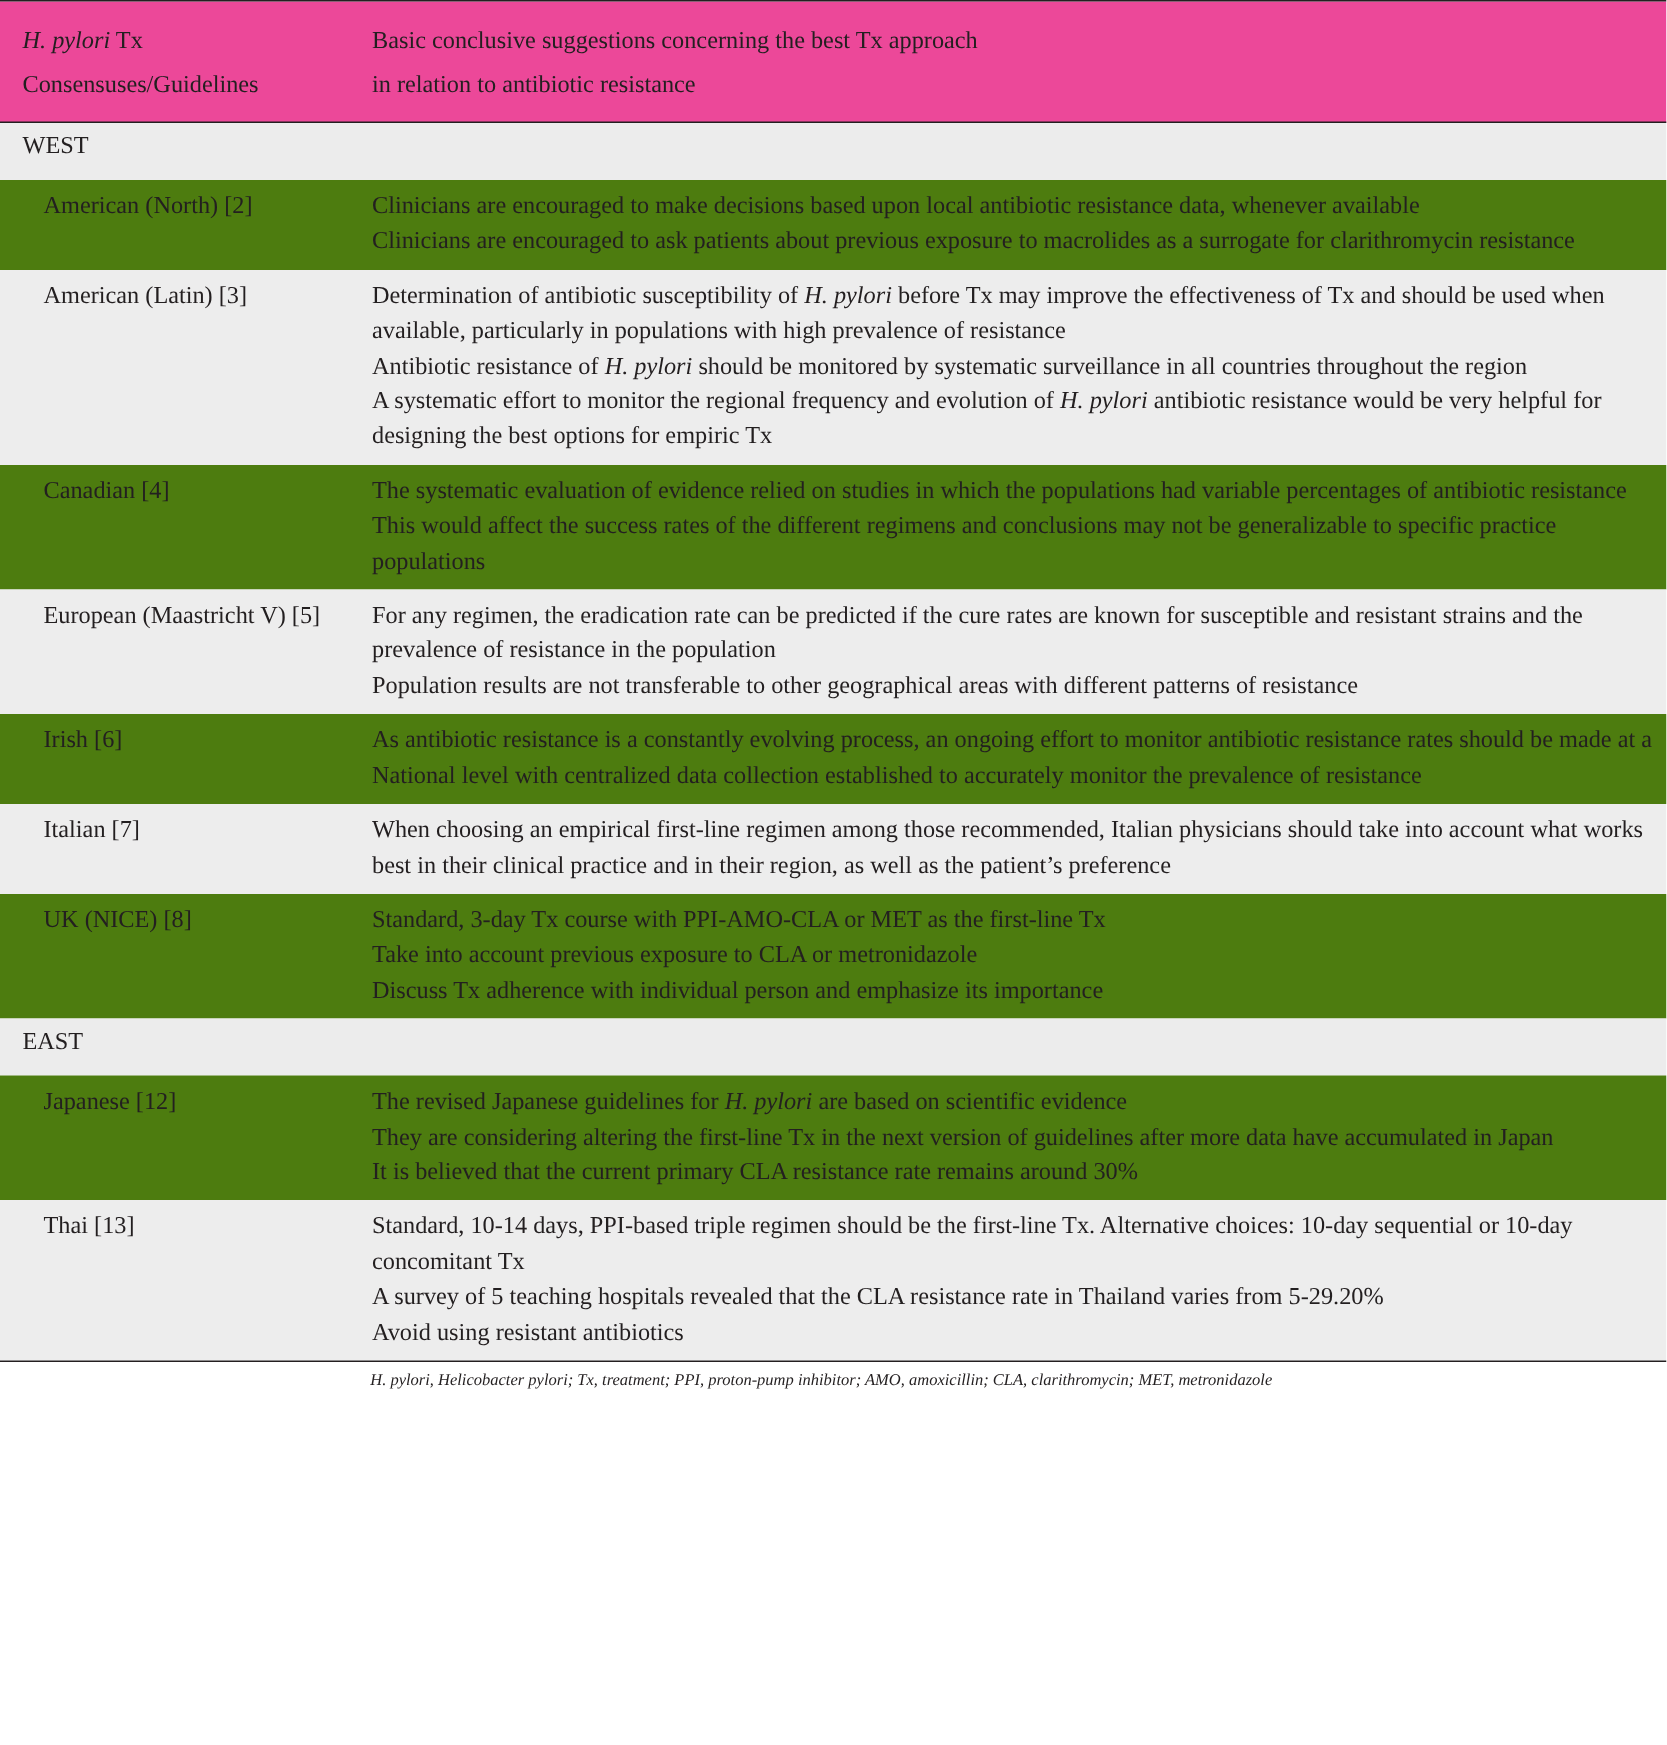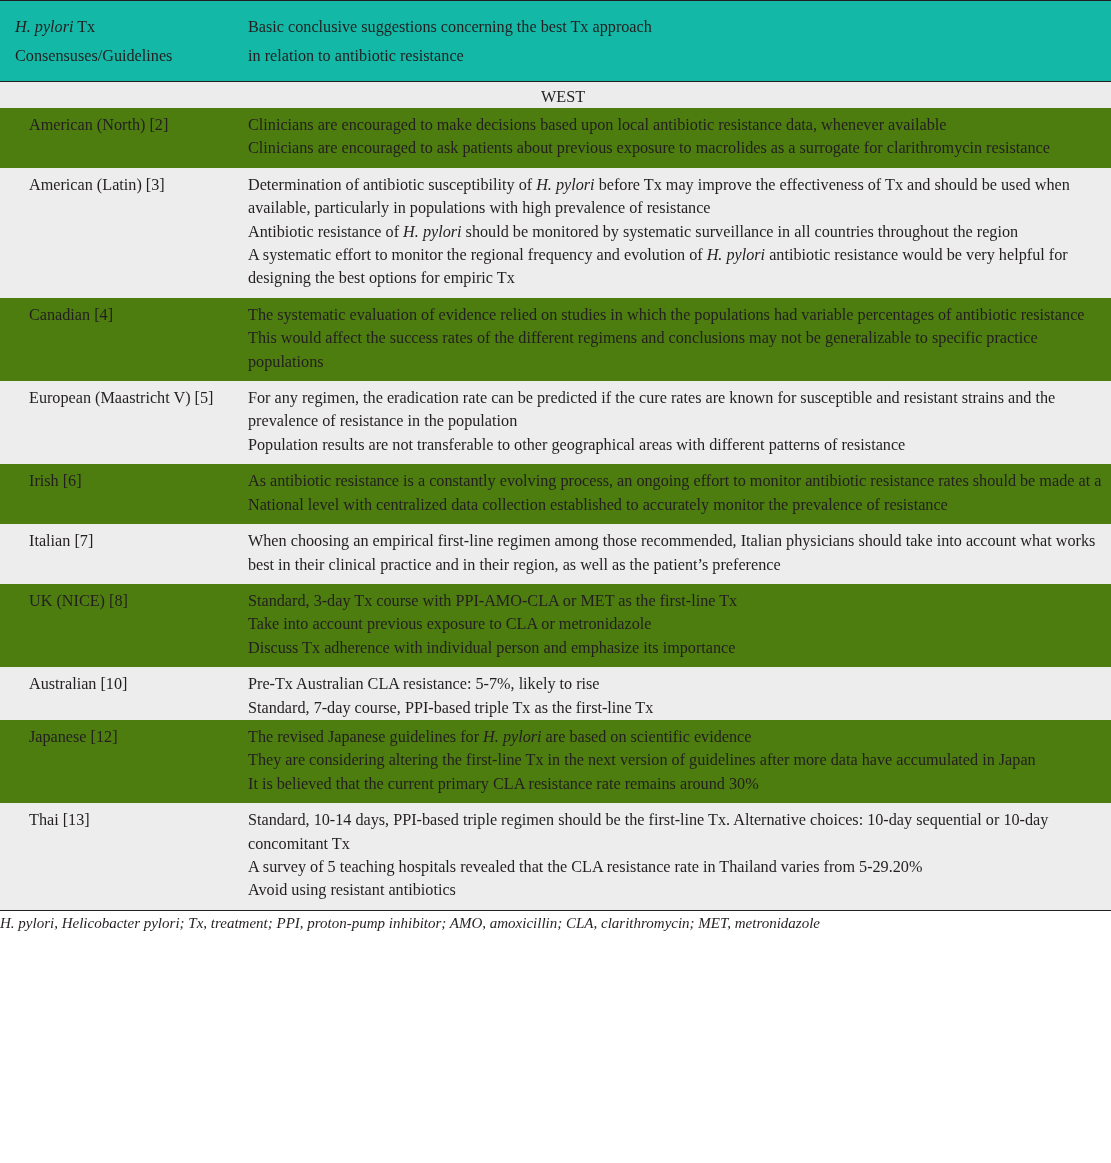--- a/index.html
+++ b/index.html
@@ -1,31 +1,31 @@
 <!DOCTYPE html>
 <html><head>
 <meta charset="utf-8">
 <style>
   html,body{margin:0;padding:0;background:#fff;}
   body{width:1111px;height:1163px;overflow:hidden;font-family:"Liberation Serif","DejaVu Serif",serif;color:#231f20;font-size:16.2px;}
   table{border-collapse:collapse;width:1111px;table-layout:fixed;}
   col.c1{width:232px;} col.c2{width:879px;}
   td,th{vertical-align:top;text-align:left;font-weight:normal;padding:0;}
-  .hdr th{background:#14b8a6;padding:12px 0 10px 15px;line-height:29px;}
+  .hdr th{background:#ec4899;padding:12px 0 10px 15px;line-height:29px;}
   .hdr th.d{padding-left:16px;}
   .hdr{border-top:1.5px solid #231f20;border-bottom:1.5px solid #231f20;}
-  tr.section td{background:#ececec;padding:4px 0 0 15px;line-height:22px;text-align:center;}
+  tr.section td{background:#ececec;padding:4px 0 12px 15px;line-height:22px;}
   tr.row td{padding:6px 0 7px 29px;line-height:23.4px;}
   tr.row td.d{padding-left:16px;}
   tr.dark td{background:#4d7c0f;}
   tr.light td{background:#ededed;}
   tr.row.nogap td{padding-top:0;}
   tr.row.nogapb td{padding-bottom:0;}
   .line{display:block;}
-  .foot{border-top:1.5px solid #231f20;font-style:italic;font-size:15px;padding:2px 16px 0 0;line-height:20px;}
+  .foot{border-top:1.5px solid #231f20;font-style:italic;font-size:11px;padding:2px 16px 0 0;line-height:20px;text-align:center;}
   i{font-style:italic;}
 </style>
 </head>
 <body>
 
 <table>
   <colgroup>
       <col class="c1">
       <col class="c2">
     </colgroup>
@@ -87,26 +87,22 @@
         </td>
       </tr>
       <tr class="row dark">
         <td>UK (NICE) [8]</td>
         <td class="d">
           <span class="line">Standard, 3-day Tx course with PPI-AMO-CLA or MET as the first-line Tx</span>
           <span class="line">Take into account previous exposure to CLA or metronidazole</span>
           <span class="line">Discuss Tx adherence with individual person and emphasize its importance</span>
         </td>
       </tr>
-      <tr class="row light nogapb">
-        <td>Australian [10]</td>
-        <td class="d">
-          <span class="line">Pre-Tx Australian CLA resistance: 5-7%, likely to rise</span>
-          <span class="line">Standard, 7-day course, PPI-based triple Tx as the first-line Tx</span>
-        </td>
+      <tr class="section">
+        <td colspan="2">EAST</td>
       </tr>
       <tr class="row dark">
         <td>Japanese [12]</td>
         <td class="d">
           <span class="line">The revised Japanese guidelines for <i>H. pylori</i> are based on scientific evidence</span>
           <span class="line">They are considering altering the first-line Tx in the next version of guidelines after more data have accumulated in Japan</span>
           <span class="line">It is believed that the current primary CLA resistance rate remains around 30%</span>
         </td>
       </tr>
       <tr class="row light">

